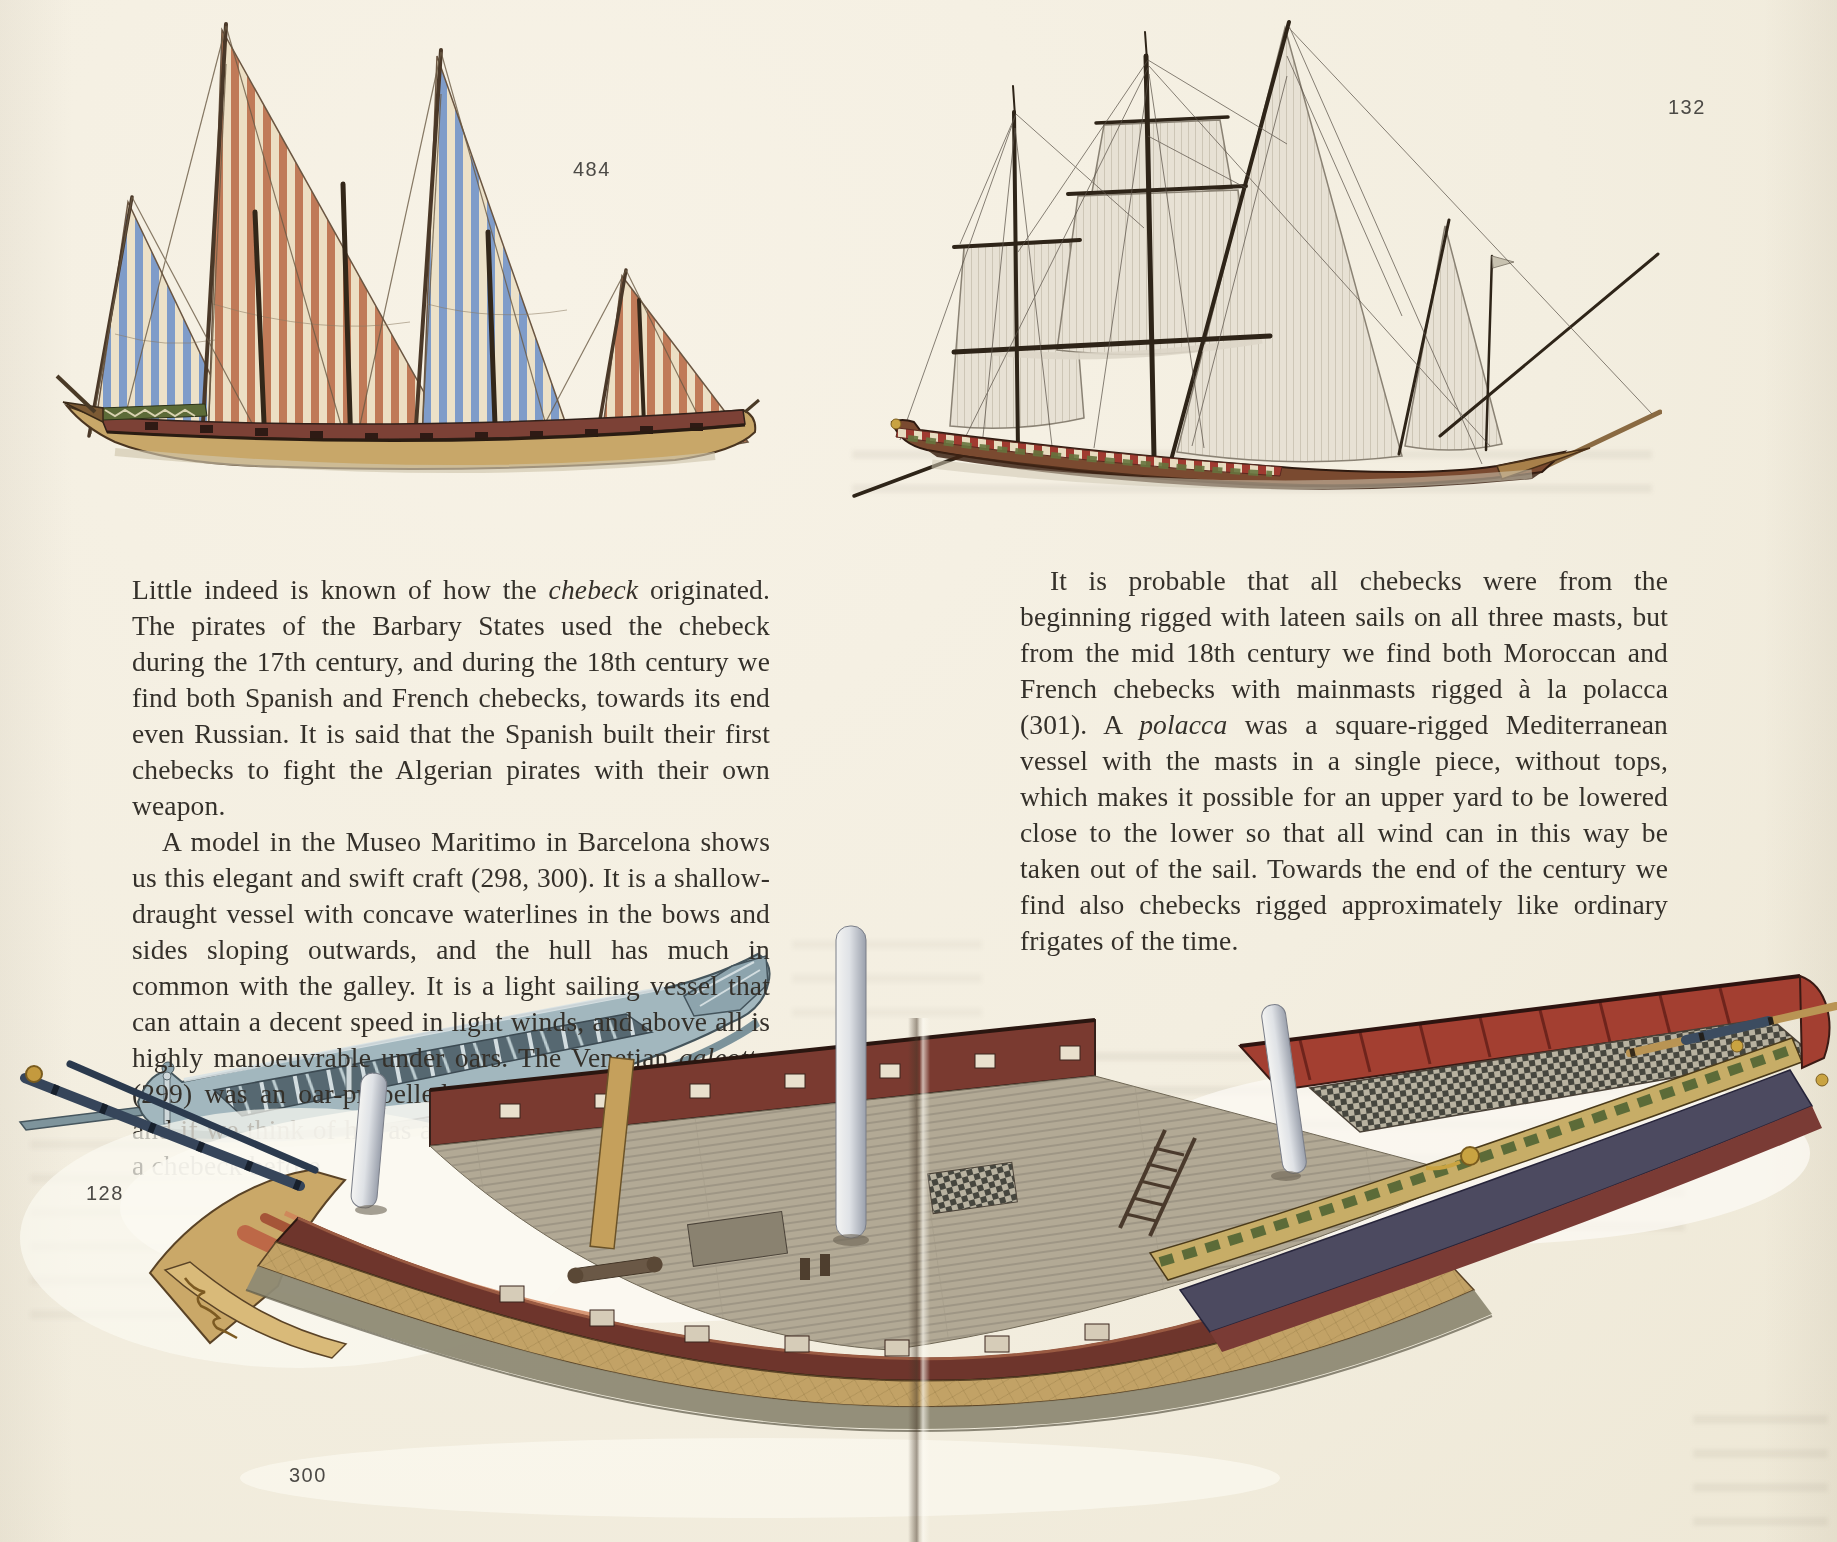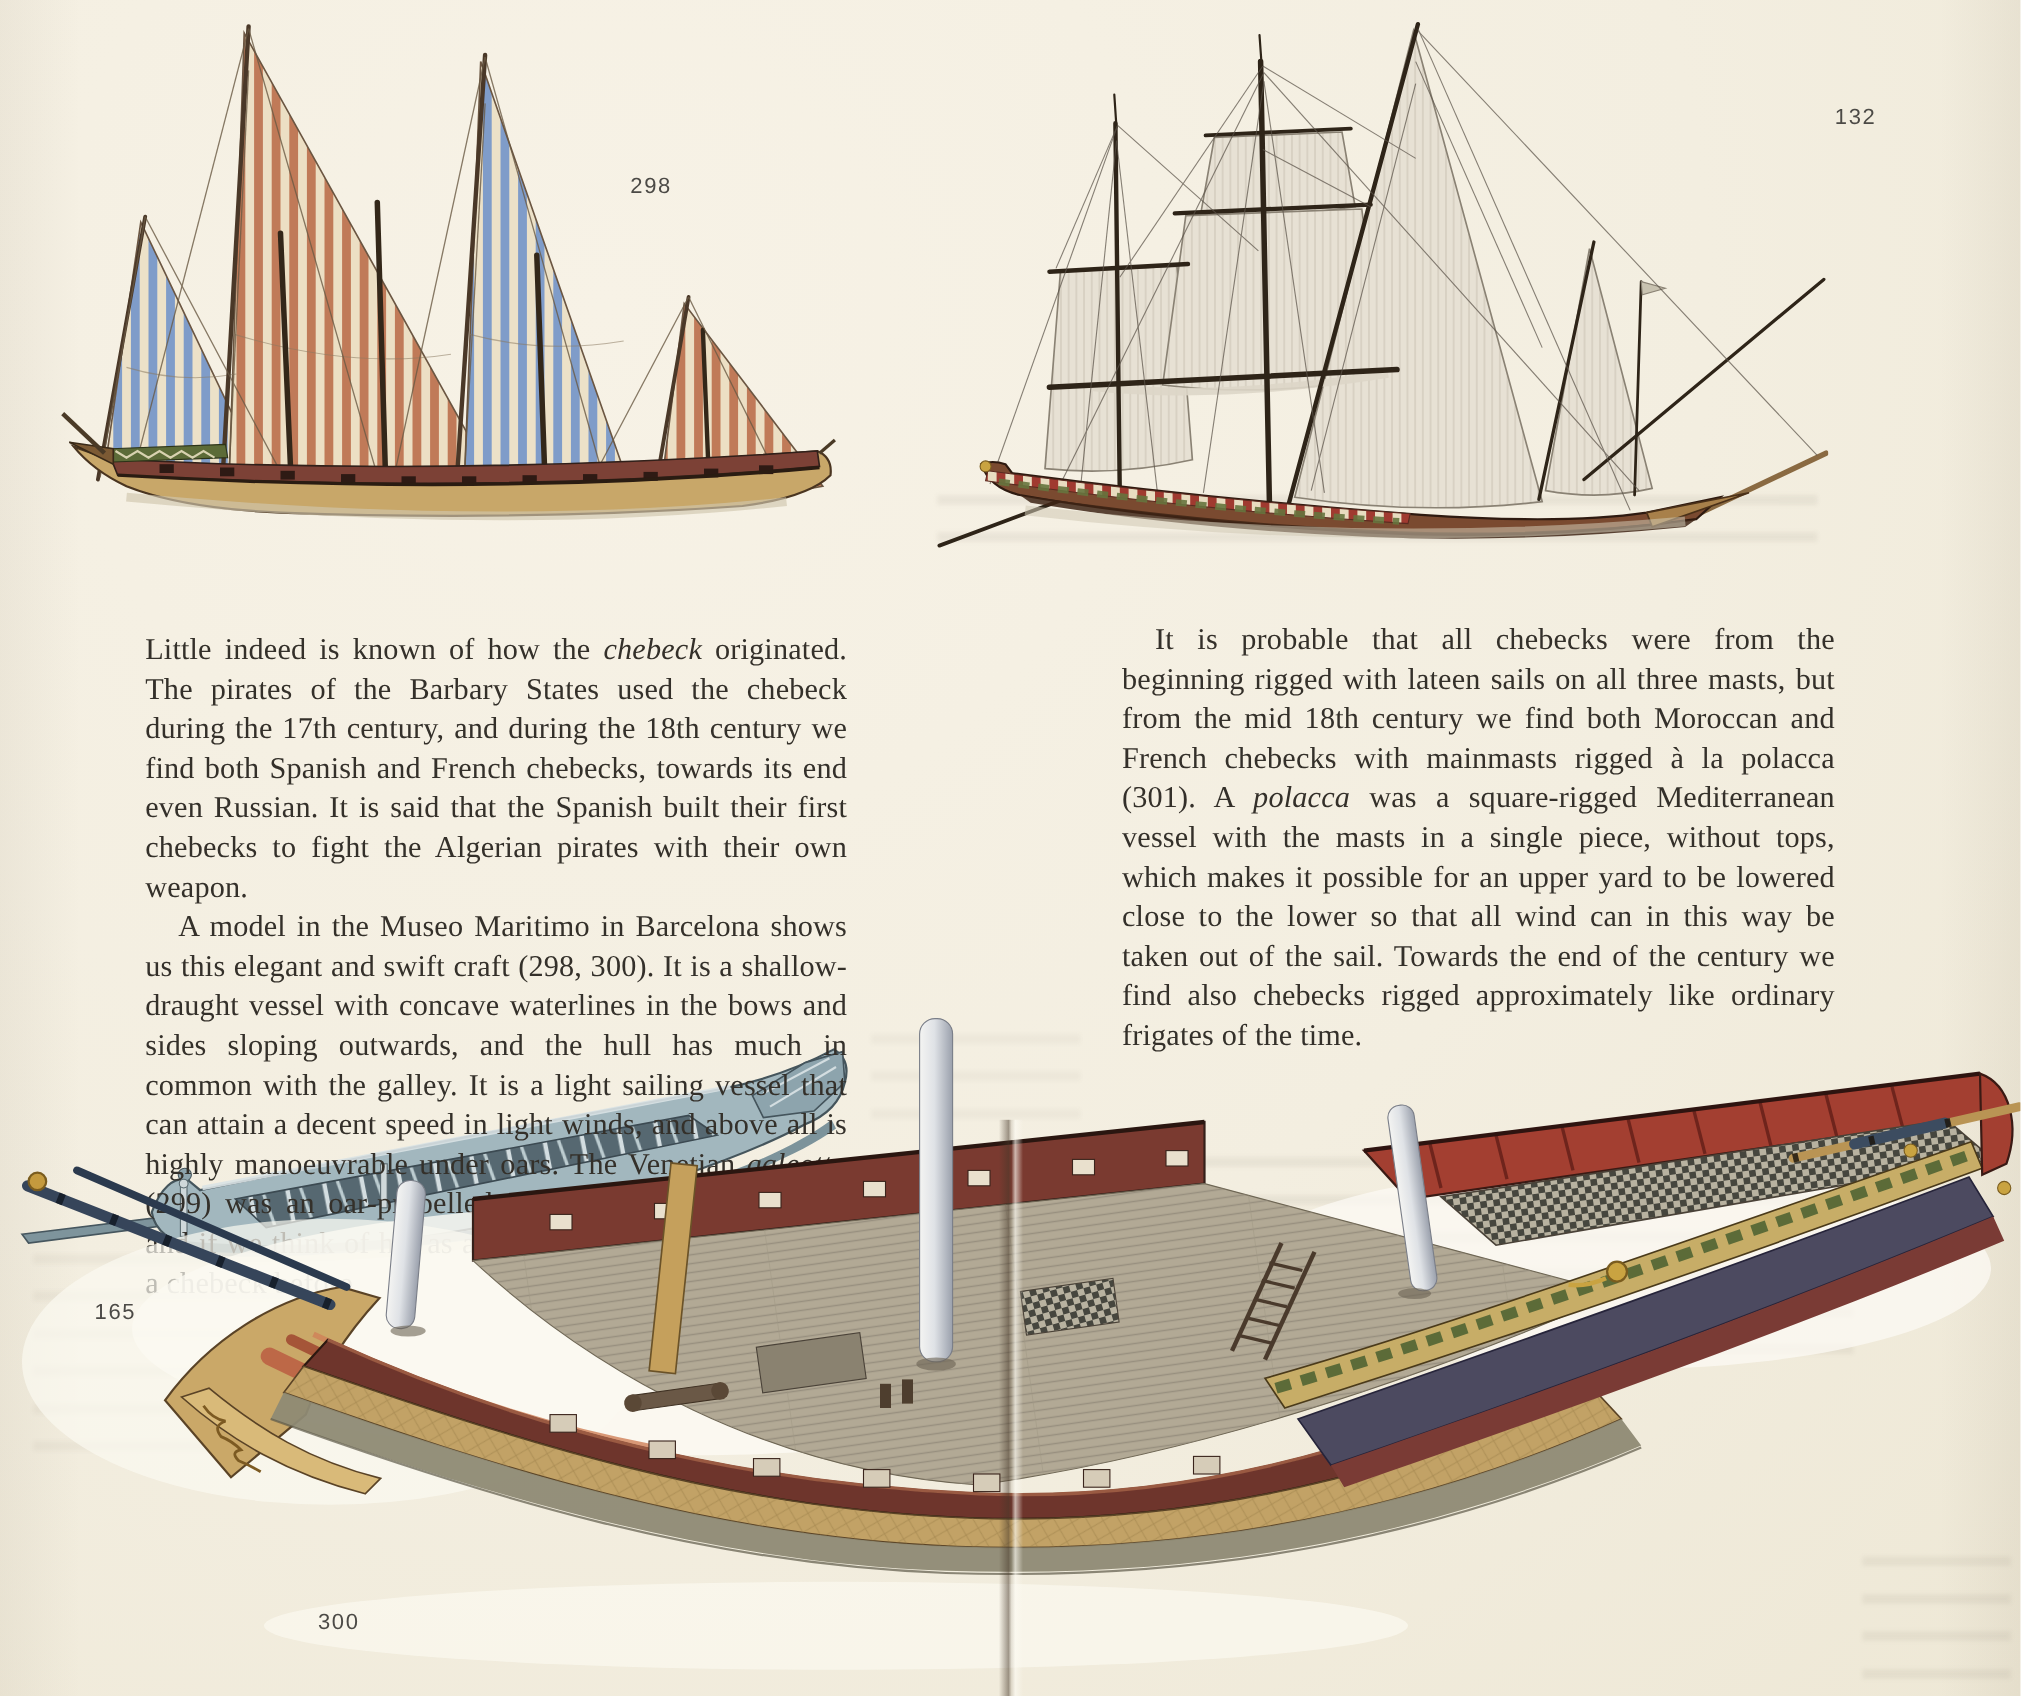--- a/index.html
+++ b/index.html
@@ -360,18 +360,18 @@
         <rect x="1272" y="86" width="24" height="170" rx="11" fill="url(#dMast)"></rect>
       </g>
       <ellipse cx="371" cy="292" rx="16" ry="5" fill="#6a6254" stroke="none" opacity=".6"></ellipse>
       <ellipse cx="851" cy="322" rx="18" ry="6" fill="#6a6254" stroke="none" opacity=".6"></ellipse>
       <ellipse cx="1286" cy="258" rx="15" ry="5" fill="#6a6254" stroke="none" opacity=".6"></ellipse>
     </g>
   </svg>
 
   <div id="gutter"></div>
 
-  <div class="figlabel" style="left:573px;top:158px;">298</div>
+  <div class="figlabel" style="left:573px;top:158px;">484</div>
   <div class="figlabel" style="left:1668px;top:96px;">132</div>
-  <div class="figlabel" style="left:86px;top:1182px;">165</div>
+  <div class="figlabel" style="left:86px;top:1182px;">128</div>
   <div class="figlabel" style="left:289px;top:1464px;">300</div>
 
 </div>
 
 </body></html>

